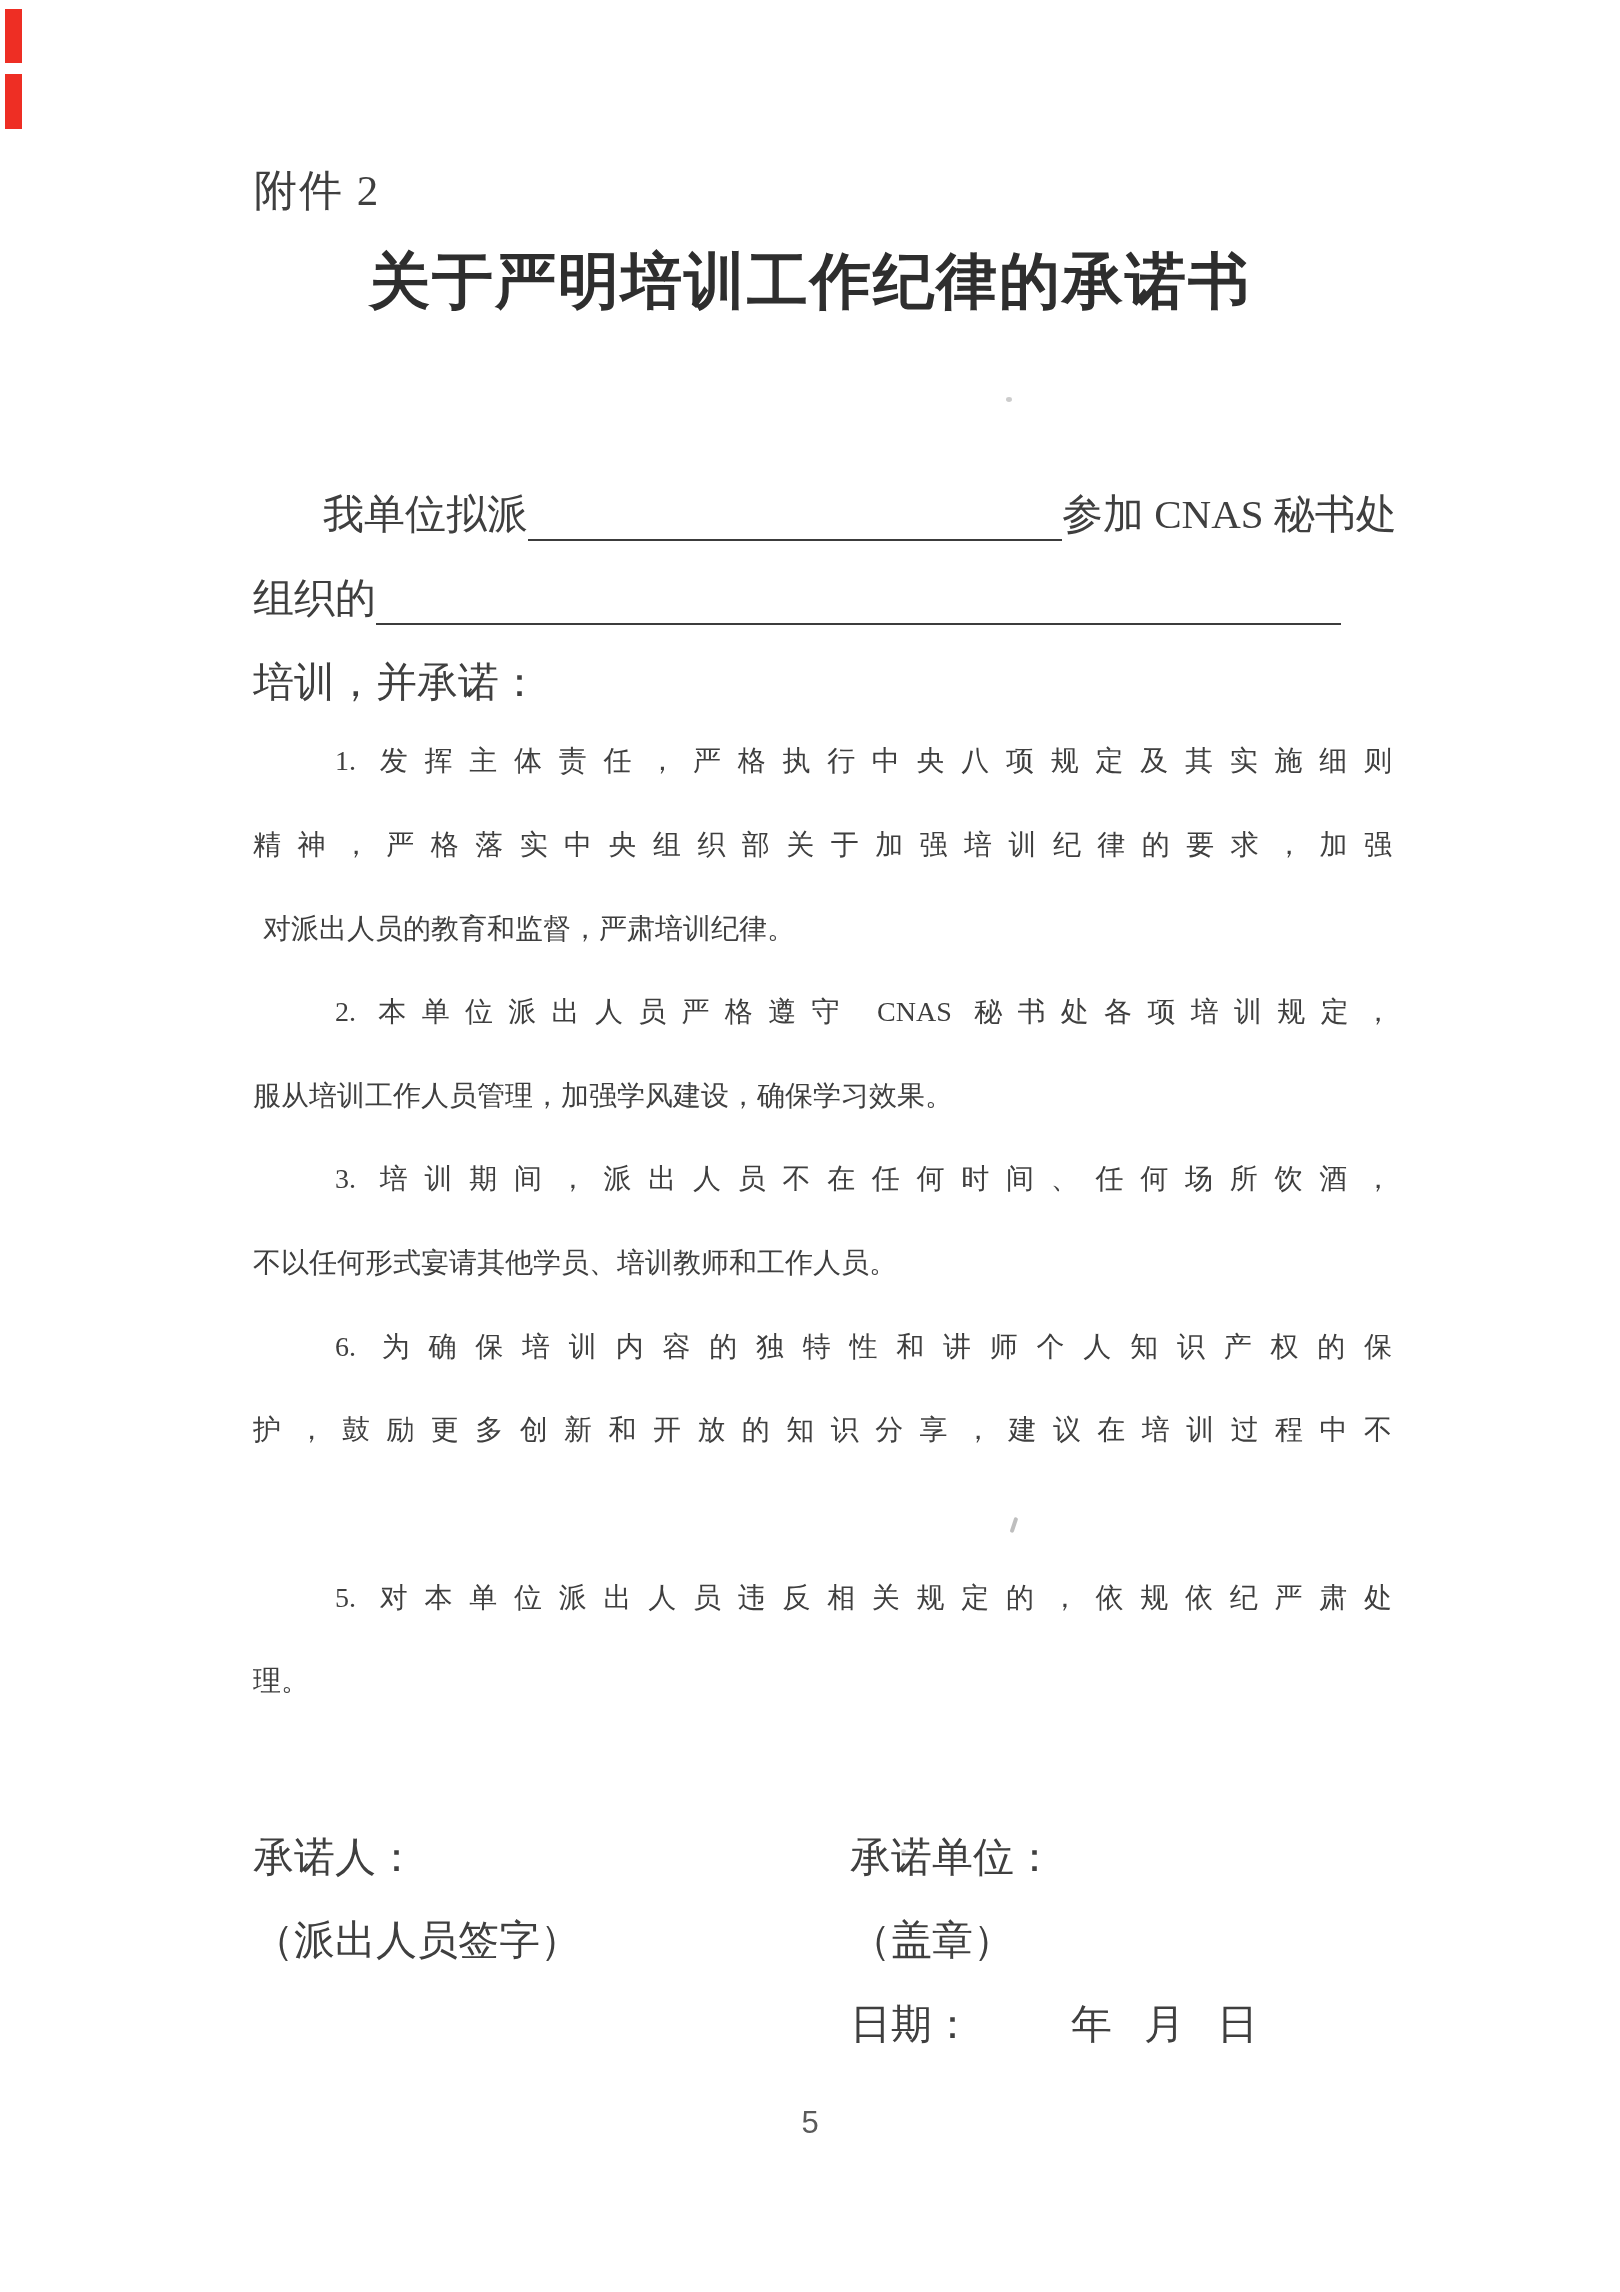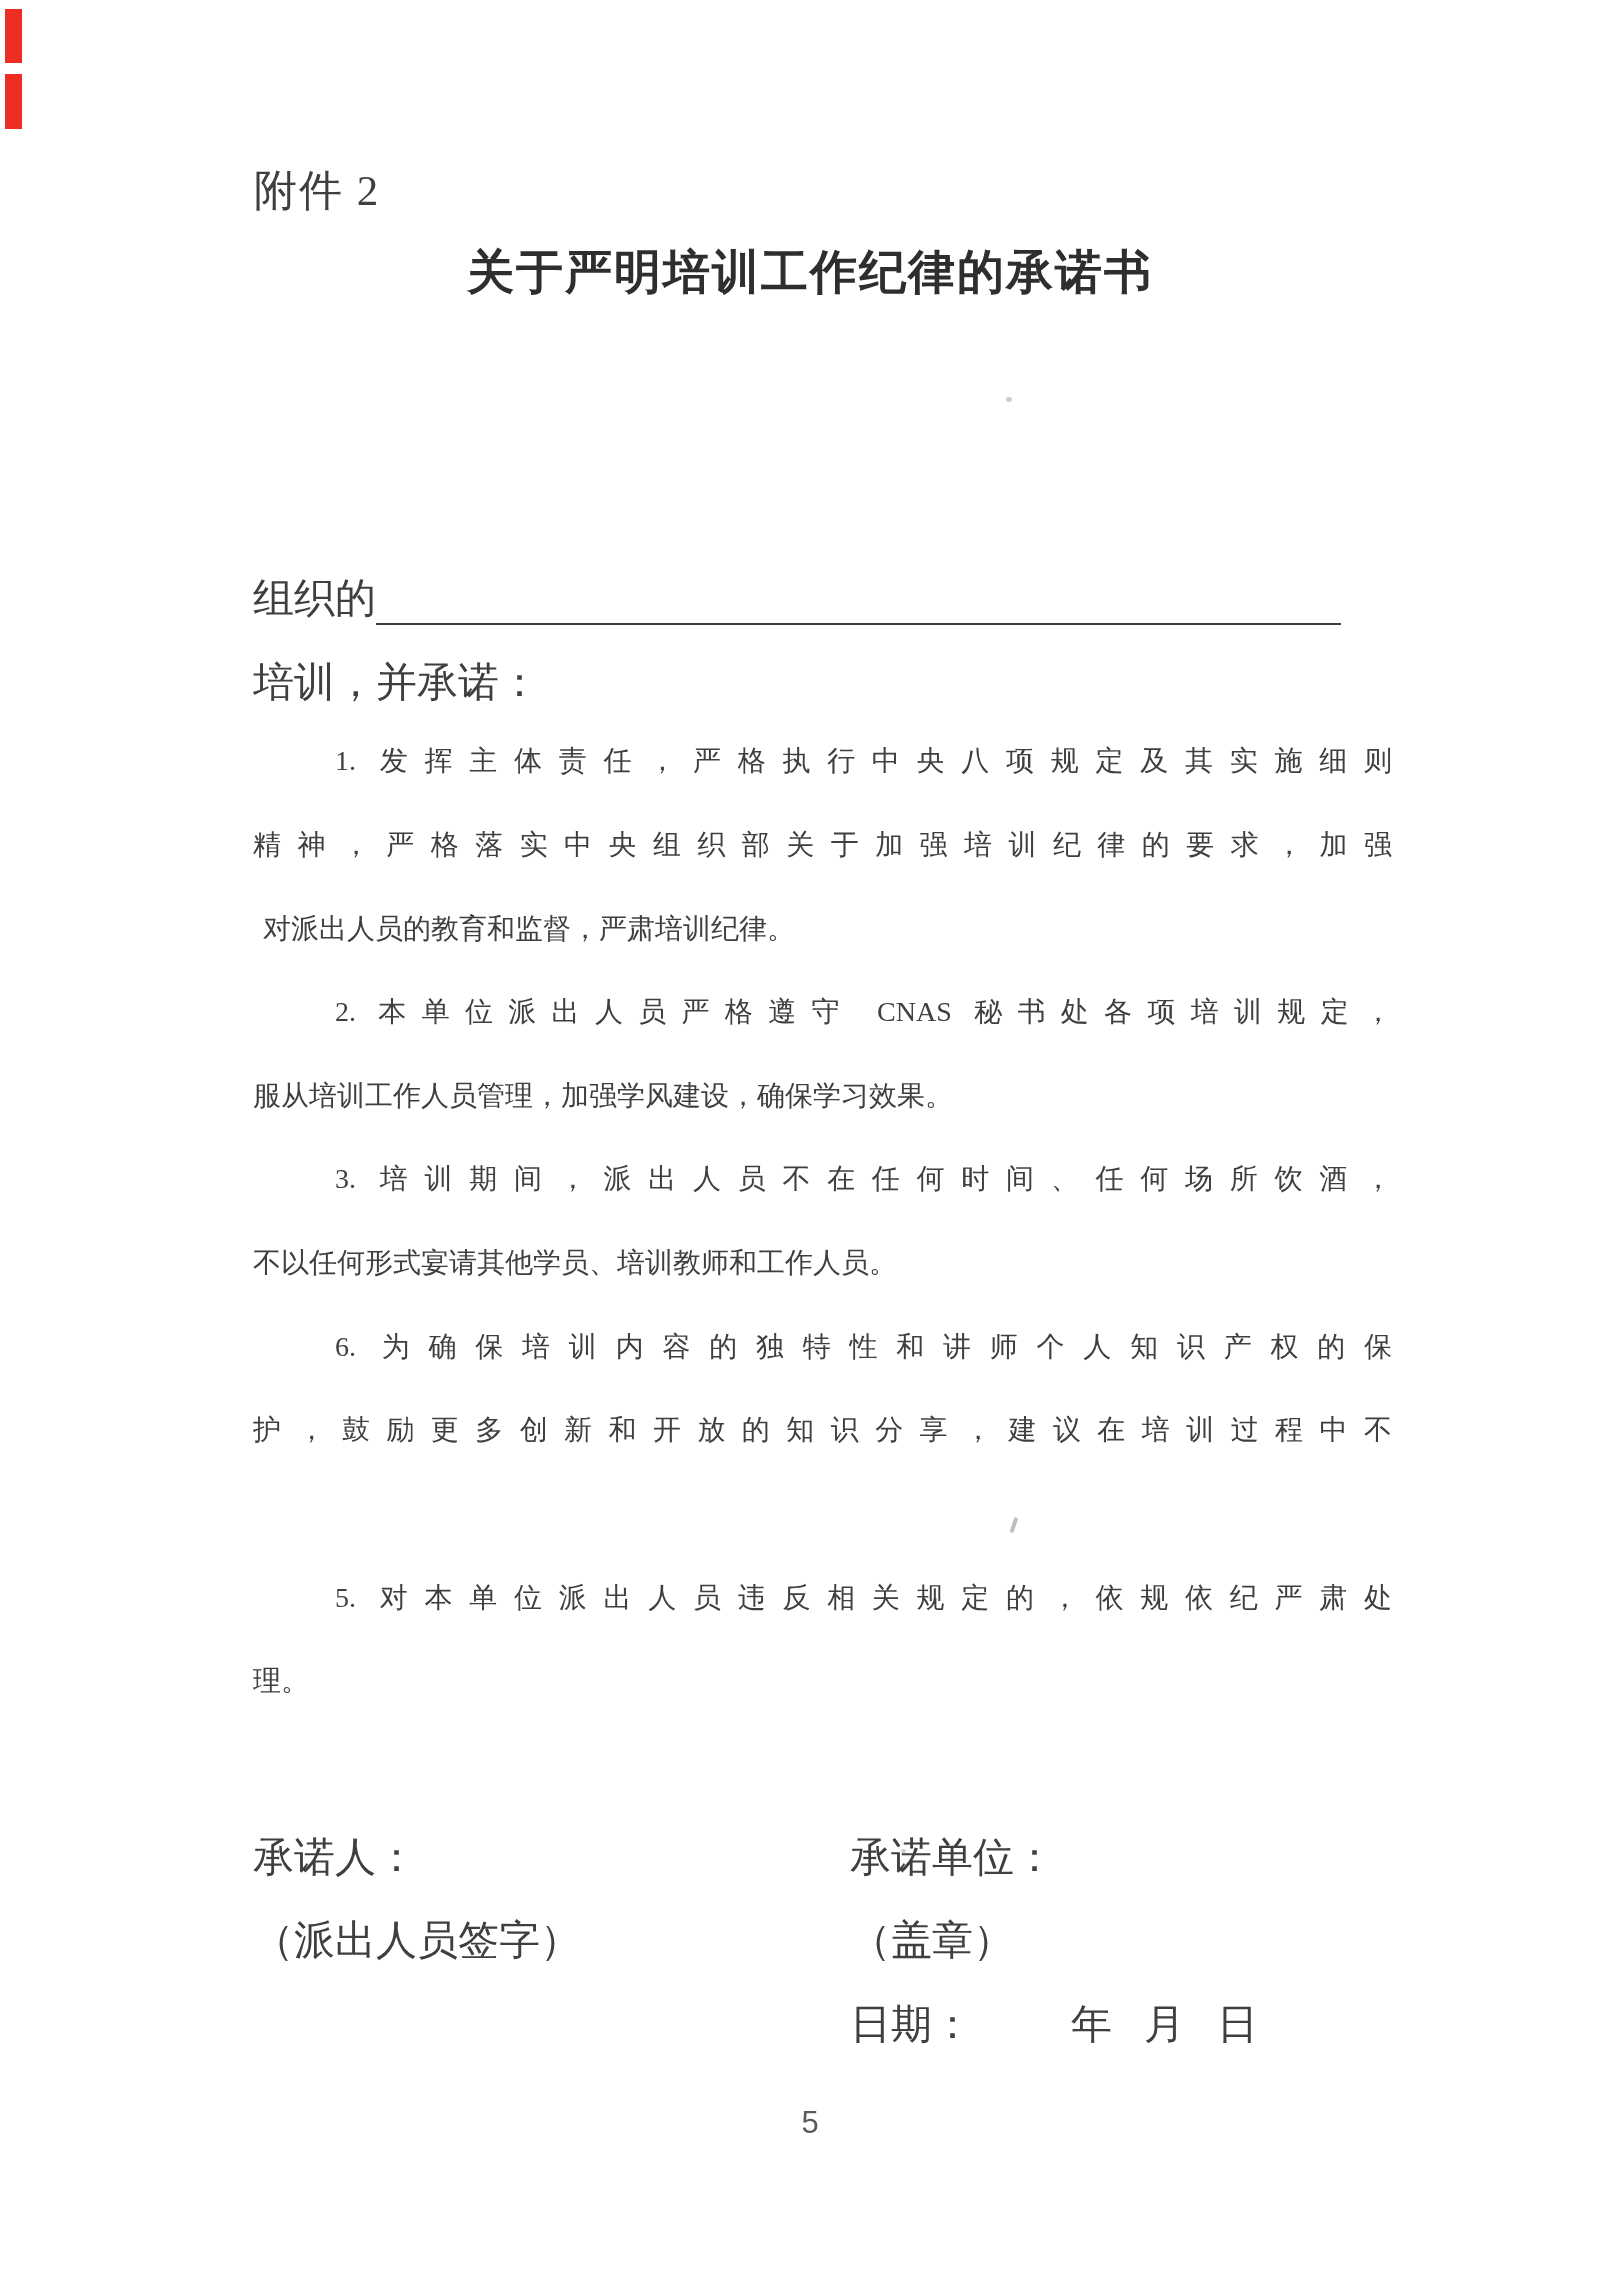--- a/index.html
+++ b/index.html
@@ -23,21 +23,21 @@
   .speck.s3{left:901px;top:1849px;width:4.9px;height:3.9px;}
 
   .attach{
     position:absolute;left:254px;top:165px;
     font-size:43px;line-height:1.2;letter-spacing:2px;white-space:nowrap;
   }
   .title{
     position:absolute;left:0;right:0;top:241px;
     text-align:center;
     font-family:"Liberation Sans","DejaVu Sans",sans-serif;
-    font-weight:700;font-size:47px;letter-spacing:2px;
+    font-weight:700;font-size:61px;letter-spacing:2px;
     color:#2e2e2e;white-space:nowrap;
   }
   .line{
     position:absolute;
     font-size:41px;line-height:1.3;
     white-space:nowrap;
   }
   .blank{
     display:inline-block;
     border-bottom:2.9px solid #3c3c3c;
@@ -72,20 +72,23 @@
   <div class="red-mark m1"></div>
   <div class="red-mark m2"></div>
   <div class="speck s1"></div>
   <div class="speck s2"></div>
   <div class="speck s3"></div>
 
   <div class="attach">附件 2</div>
 
   <div class="title">关于严明培训工作纪律的承诺书</div>
 
+  <div class="line" style="left:323px;top:488px;">
+    <span>我单位拟派</span><span class="blank b1"></span><span>参加 CNAS 秘书处</span>
+  </div>
   <div class="line" style="left:253px;top:572px;">
     <span>组织的</span><span class="blank b2"></span>
   </div>
   <div class="line" style="left:253px;top:656px;">培训，并承诺：</div>
 
   <div class="body-line indent justify" style="top:743px;">1. 发挥主体责任，严格执行中央八项规定及其实施细则</div>
   <div class="body-line justify" style="top:827px;">精神，严格落实中央组织部关于加强培训纪律的要求，加强</div>
   <div class="body-line" style="top:911px;margin-left:10px;">对派出人员的教育和监督，严肃培训纪律。</div>
   <div class="body-line indent justify" style="top:994px;">2. 本单位派出人员严格遵守 CNAS 秘书处各项培训规定，</div>
   <div class="body-line" style="top:1078px;">服从培训工作人员管理，加强学风建设，确保学习效果。</div>

